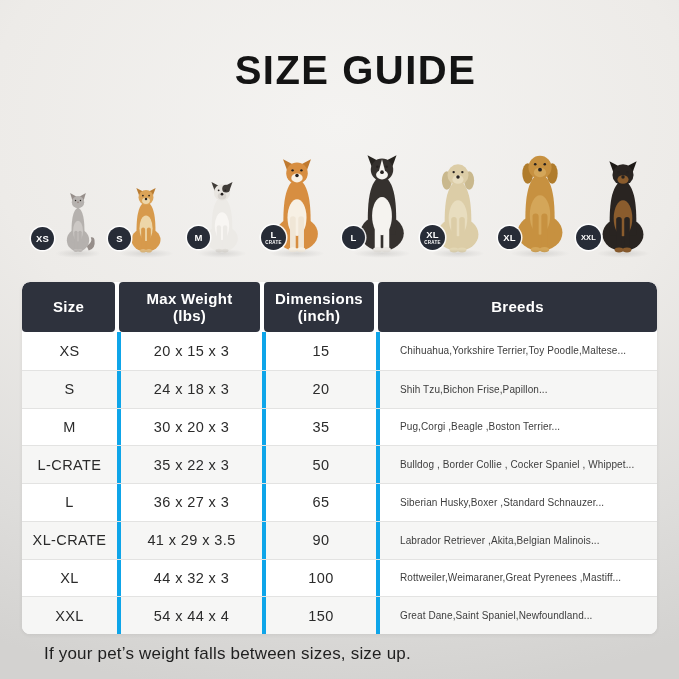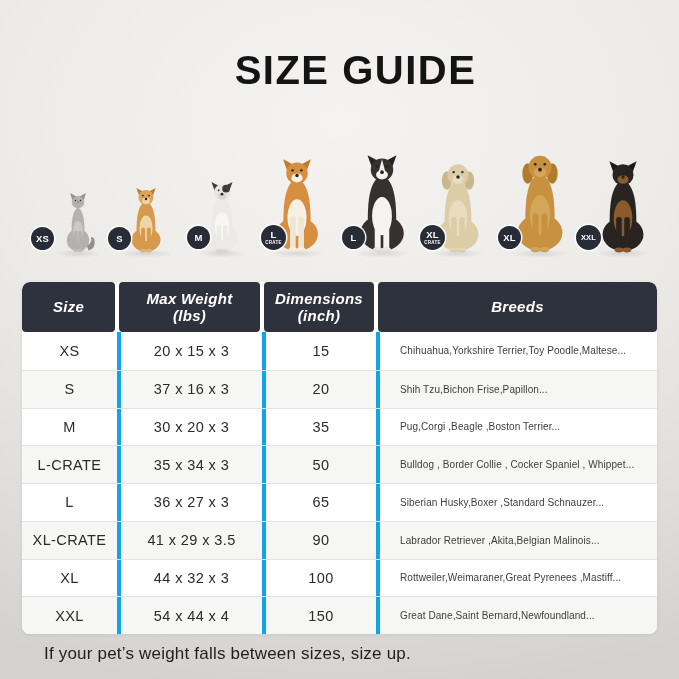--- a/index.html
+++ b/index.html
@@ -17,21 +17,21 @@
   .badge{position:absolute;background:#272c37;border-radius:50%;color:#fff;
     display:flex;flex-direction:column;align-items:center;justify-content:center;
     font-weight:700;box-shadow:0 0 0 1.5px rgba(255,255,255,0.9);z-index:5;}
   .badge .bm{font-size:9.5px;line-height:1;letter-spacing:0.2px;}
   .badge.xxl .bm{font-size:7.5px;}
   .badge .bs{font-size:4.5px;line-height:1;letter-spacing:0.3px;margin-top:1px;}
   .badge .bs:empty{display:none;}
   
   .card{position:absolute;left:22px;top:282px;width:635px;height:352px;background:#ffffff;
     border-radius:8px;overflow:hidden;box-shadow:0 1px 4px rgba(0,0,0,0.07);}
-  .thead{display:grid;grid-template-columns:95px 145px 114px 1fr;height:50px;font-style:italic;}
+  .thead{display:grid;grid-template-columns:95px 145px 114px 1fr;height:50px;}
   .hcell{margin:0 2px;background:#2e323d;border-radius:4px;color:#fff;
     display:flex;flex-direction:column;align-items:center;justify-content:center;
     font-weight:700;font-size:15px;line-height:1.15;text-align:center;letter-spacing:0.3px;}
   .hcell:first-child{margin-left:0;border-top-left-radius:8px;}
   .hcell:last-child{margin-right:0;border-top-right-radius:8px;text-align:right;}
   .hcell .hsub:empty{display:none;}
   .trow{display:grid;grid-template-columns:95px 145px 114px 1fr;height:37.75px;
     box-sizing:border-box;background:#ffffff;}
   .trow:nth-child(even){background:#f6f6f5;}
   .trow + .trow{border-top:1px solid #e3e3e2;}
@@ -247,33 +247,33 @@
     </div>
     <div class="tbody">
       <div class="trow">
         <div class="cell">XS</div>
         <div class="cell">20 x 15 x 3</div>
         <div class="cell">15</div>
         <div class="cell breeds">Chihuahua,Yorkshire Terrier,Toy Poodle,Maltese...</div>
       </div>
       <div class="trow">
         <div class="cell">S</div>
-        <div class="cell">37 x 16 x 3</div>
+        <div class="cell">24 x 18 x 3</div>
         <div class="cell">20</div>
         <div class="cell breeds">Shih Tzu,Bichon Frise,Papillon...</div>
       </div>
       <div class="trow">
         <div class="cell">M</div>
         <div class="cell">30 x 20 x 3</div>
         <div class="cell">35</div>
         <div class="cell breeds">Pug,Corgi ,Beagle ,Boston Terrier...</div>
       </div>
       <div class="trow">
         <div class="cell">L-CRATE</div>
-        <div class="cell">35 x 34 x 3</div>
+        <div class="cell">35 x 22 x 3</div>
         <div class="cell">50</div>
         <div class="cell breeds">Bulldog , Border Collie , Cocker Spaniel , Whippet...</div>
       </div>
       <div class="trow">
         <div class="cell">L</div>
         <div class="cell">36 x 27 x 3</div>
         <div class="cell">65</div>
         <div class="cell breeds">Siberian Husky,Boxer ,Standard Schnauzer...</div>
       </div>
       <div class="trow">
@@ -285,19 +285,19 @@
       <div class="trow">
         <div class="cell">XL</div>
         <div class="cell">44 x 32 x 3</div>
         <div class="cell">100</div>
         <div class="cell breeds">Rottweiler,Weimaraner,Great Pyrenees ,Mastiff...</div>
       </div>
       <div class="trow">
         <div class="cell">XXL</div>
         <div class="cell">54 x 44 x 4</div>
         <div class="cell">150</div>
-        <div class="cell breeds">Great Dane,Saint Bernard,Newfoundland...</div>
+        <div class="cell breeds">Great Dane,Saint Spaniel,Newfoundland...</div>
       </div>
     </div>
   </div>
 
   <div class="footer">If your pet’s weight falls between sizes, size up.</div>
 </div>
 
 </body></html>

